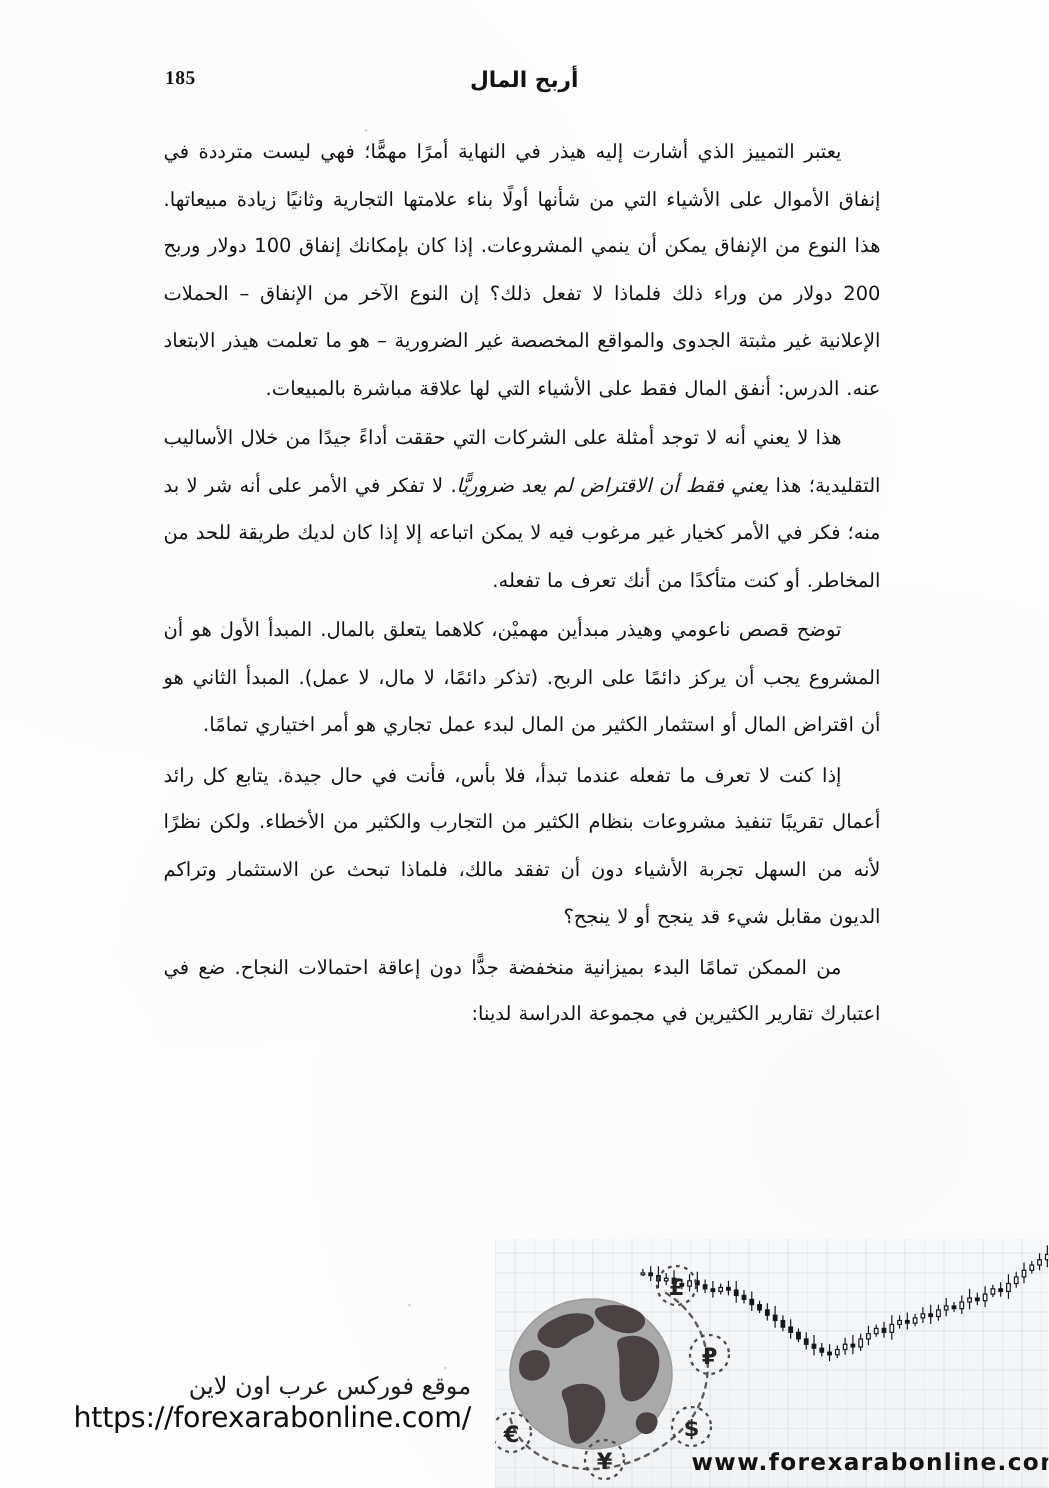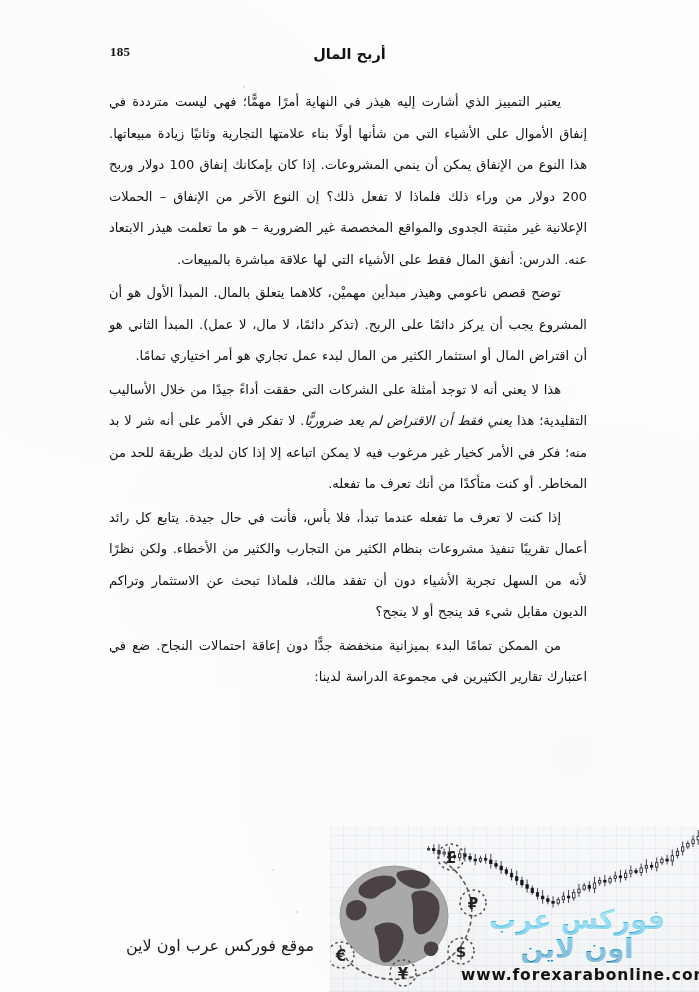--- a/index.html
+++ b/index.html
@@ -190,38 +190,39 @@
 
 <div class="running-head">
   <div class="folio">185</div>
   <div class="head-title">أربح المال</div>
 </div>
 
 <div class="text-column">
 
   <p class="para">يعتبر التمييز الذي أشارت إليه هيذر في النهاية أمرًا مهمًّا؛ فهي ليست مترددة في إنفاق الأموال على الأشياء التي من شأنها أولًا بناء علامتها التجارية وثانيًا زيادة مبيعاتها. هذا النوع من الإنفاق يمكن أن ينمي المشروعات. إذا كان بإمكانك إنفاق 100 دولار وربح 200 دولار من وراء ذلك فلماذا لا تفعل ذلك؟ إن النوع الآخر من الإنفاق – الحملات الإعلانية غير مثبتة الجدوى والمواقع المخصصة غير الضرورية – هو ما تعلمت هيذر الابتعاد عنه. الدرس: أنفق المال فقط على الأشياء التي لها علاقة مباشرة بالمبيعات.</p>
 
+  <p class="para"><span>هذا لا يعني أنه لا توجد أمثلة على الشركات التي حققت أداءً جيدًا من خلال الأساليب التقليدية؛ هذا </span><em>يعني فقط أن الاقتراض لم يعد ضروريًّا</em><span>. لا تفكر في الأمر على أنه شر لا بد منه؛ فكر في الأمر كخيار غير مرغوب فيه لا يمكن اتباعه إلا إذا كان لديك طريقة للحد من المخاطر. أو كنت متأكدًا من أنك تعرف ما تفعله.</span></p>
+
   <p class="para">توضح قصص ناعومي وهيذر مبدأين مهميْن، كلاهما يتعلق بالمال. المبدأ الأول هو أن المشروع يجب أن يركز دائمًا على الربح. (تذكر دائمًا، لا مال، لا عمل). المبدأ الثاني هو أن اقتراض المال أو استثمار الكثير من المال لبدء عمل تجاري هو أمر اختياري تمامًا.</p>
-
-  <p class="para"><span>هذا لا يعني أنه لا توجد أمثلة على الشركات التي حققت أداءً جيدًا من خلال الأساليب التقليدية؛ هذا </span><em>يعني فقط أن الاقتراض لم يعد ضروريًّا</em><span>. لا تفكر في الأمر على أنه شر لا بد منه؛ فكر في الأمر كخيار غير مرغوب فيه لا يمكن اتباعه إلا إذا كان لديك طريقة للحد من المخاطر. أو كنت متأكدًا من أنك تعرف ما تفعله.</span></p>
 
   <p class="para">إذا كنت لا تعرف ما تفعله عندما تبدأ، فلا بأس، فأنت في حال جيدة. يتابع كل رائد أعمال تقريبًا تنفيذ مشروعات بنظام الكثير من التجارب والكثير من الأخطاء. ولكن نظرًا لأنه من السهل تجربة الأشياء دون أن تفقد مالك، فلماذا تبحث عن الاستثمار وتراكم الديون مقابل شيء قد ينجح أو لا ينجح؟</p>
 
   <p class="para">من الممكن تمامًا البدء بميزانية منخفضة جدًّا دون إعاقة احتمالات النجاح. ضع في اعتبارك تقارير الكثيرين في مجموعة الدراسة لدينا:</p>
 
 </div>
 
 <div class="speck" style="left:243px;top:86px;width:2px;height:2px;"></div>
 <div class="speck" style="left:148px;top:417px;width:2px;height:2px;"></div>
 <div class="speck" style="left:330px;top:452px;width:2px;height:2px;"></div>
 <div class="speck" style="left:272px;top:869px;width:2px;height:2px;"></div>
 <div class="speck" style="left:296px;top:911px;width:2px;height:2px;"></div>
 
 <div class="site-credit">
   <div class="ar">موقع فوركس عرب اون لاين</div>
+  <div class="url">https://forexarabonline.com/</div>
 </div>
 
 <div class="watermark">
 
   <div class="chart-layer">
     <svg viewBox="0 0 280 92" width="280" height="92" preserveAspectRatio="none">
       <g id="candles">
           <line x1="2.5925925925925926" x2="2.5925925925925926" y1="24" y2="28.752000000000002" stroke="#14161a" stroke-width="0.8"></line>
           <rect x="1.4" y="26.64" width="2.3851851851851853" height="1.2" fill="#ffffff" stroke="#14161a" stroke-width="0.8"></rect>
           <line x1="7.777777777777778" x2="7.777777777777778" y1="22.239999999999995" y2="31.919999999999995" stroke="#14161a" stroke-width="0.8"></line>
@@ -388,17 +389,16 @@
 
     <div style="position:absolute;left:-10px;top:92px;width:30px;height:30px;">
       <svg viewBox="0 0 30 30" width="30" height="30">
         <circle cx="15" cy="15" r="13" fill="none" stroke="#4a4a4a" stroke-width="1.5" stroke-dasharray="2.5 3"></circle>
         <text x="15" y="21" text-anchor="middle" font-size="15" font-weight="bold" font-family="DejaVu Sans, sans-serif" fill="#232323">€</text>
       </svg>
     </div>
   </div>
 
   <div class="brand">
-    <div class="brand-ar">فوركس عرب اون لاين</div>
     <div class="brand-url">www.forexarabonline.com</div>
   </div>
 
 </div>
 
 </body></html>

